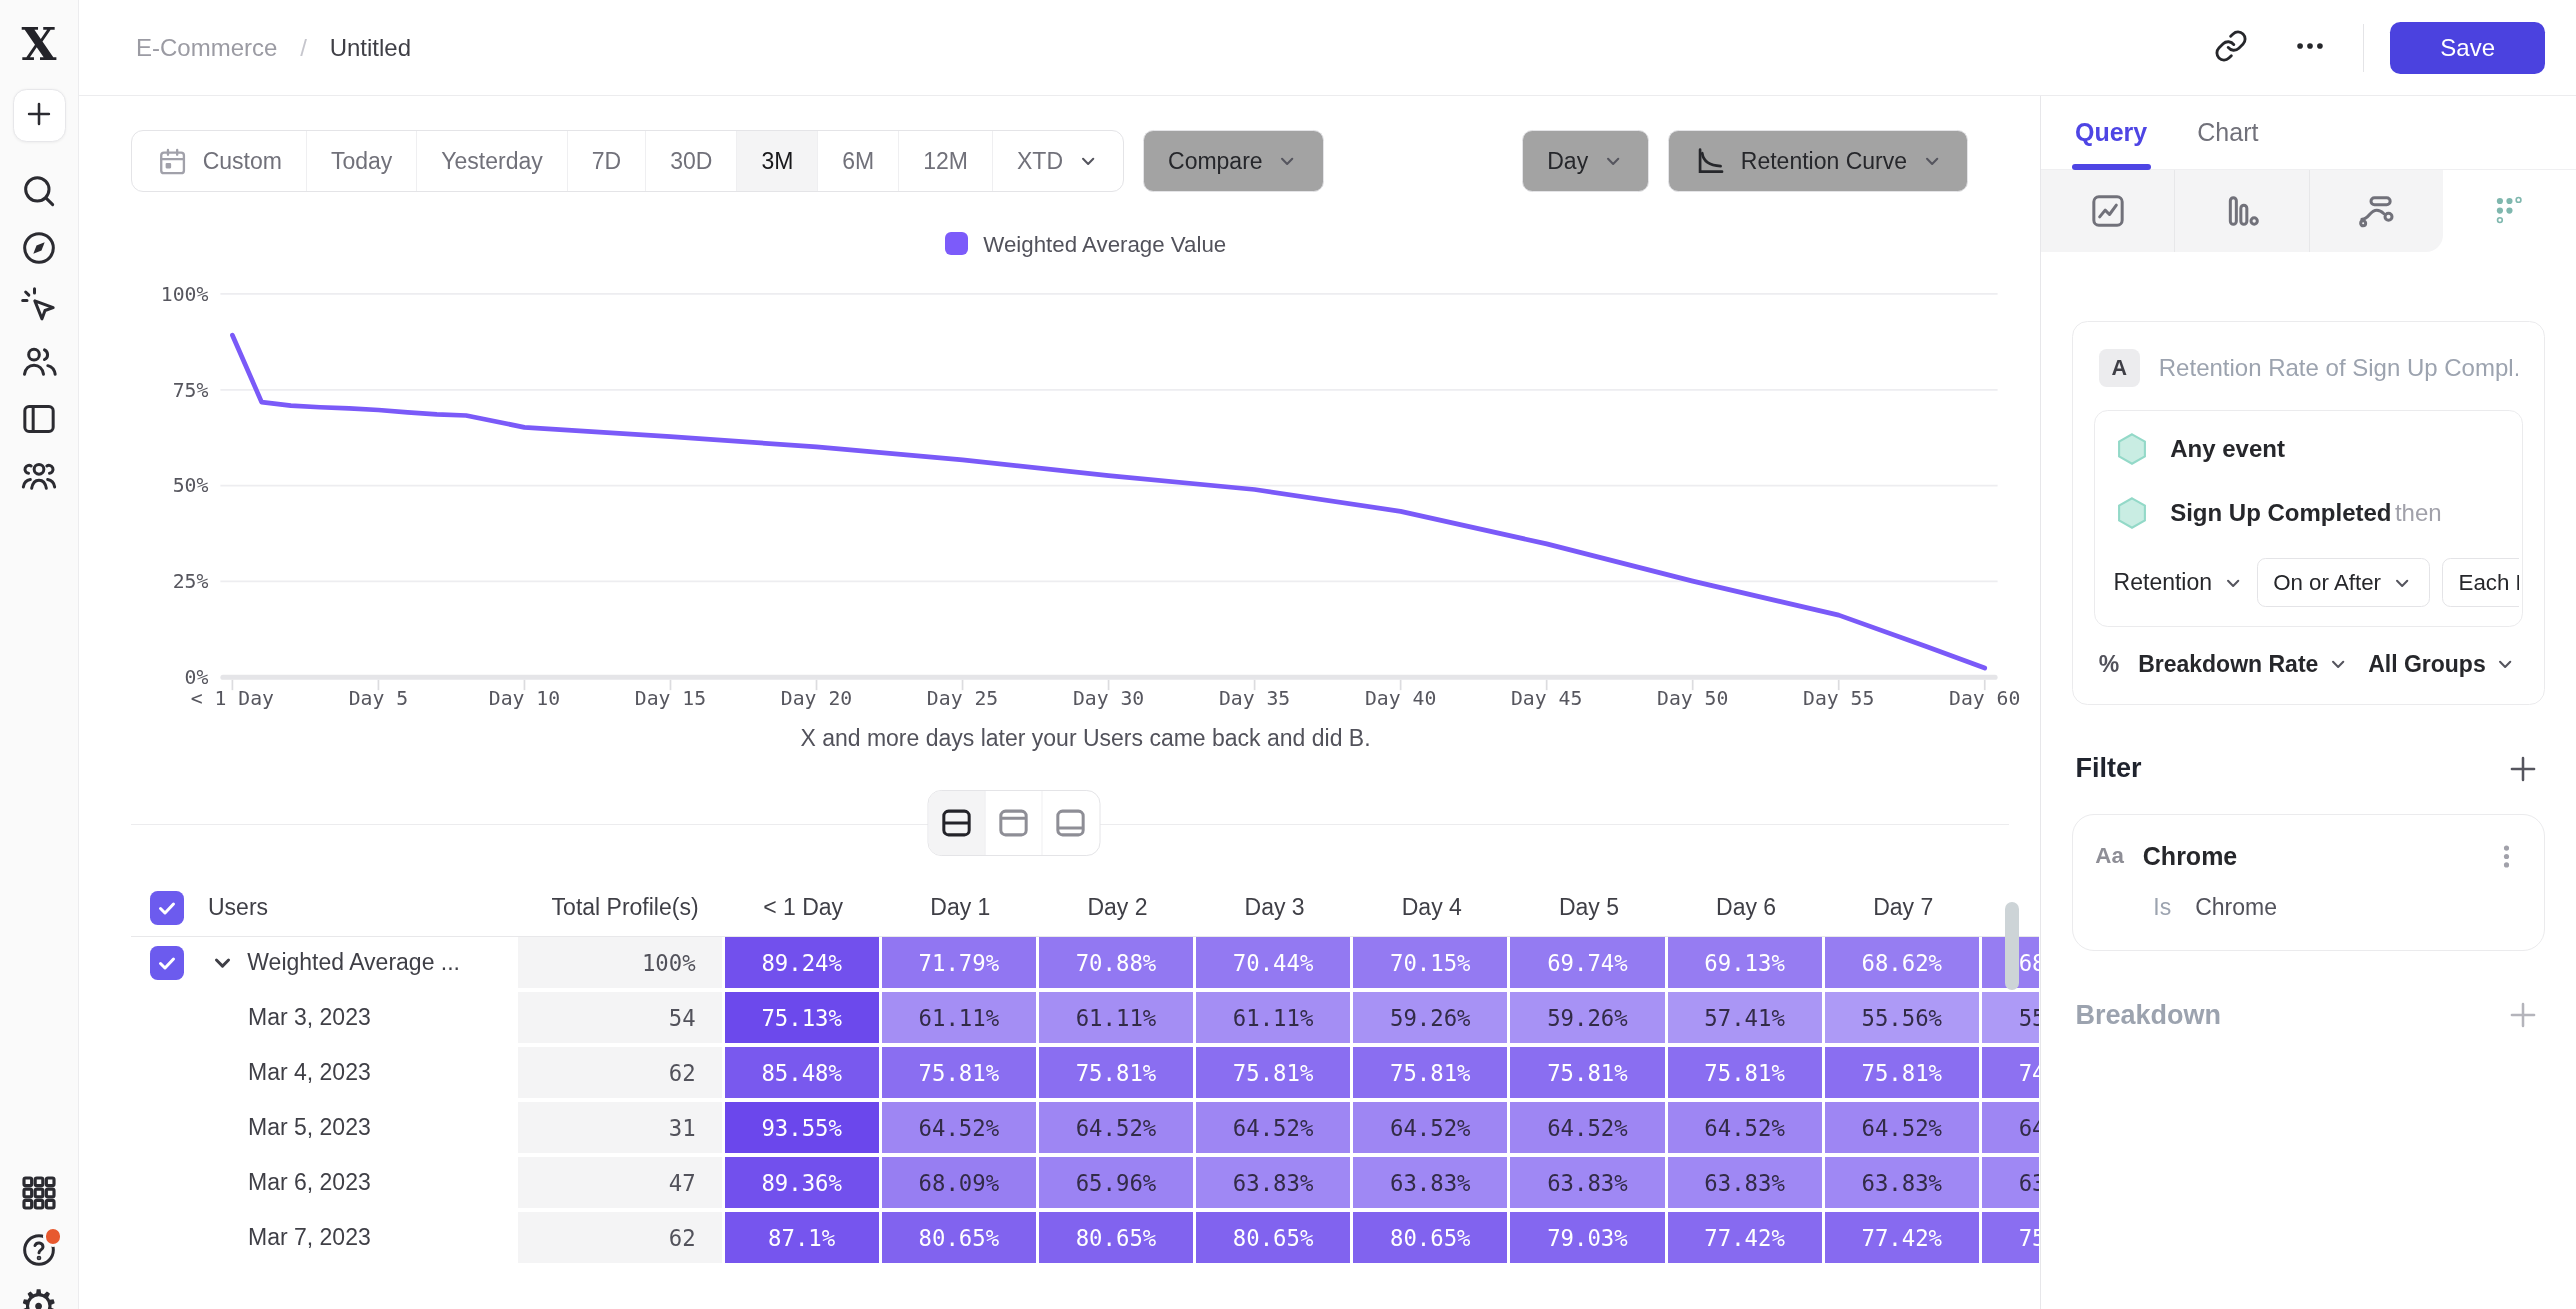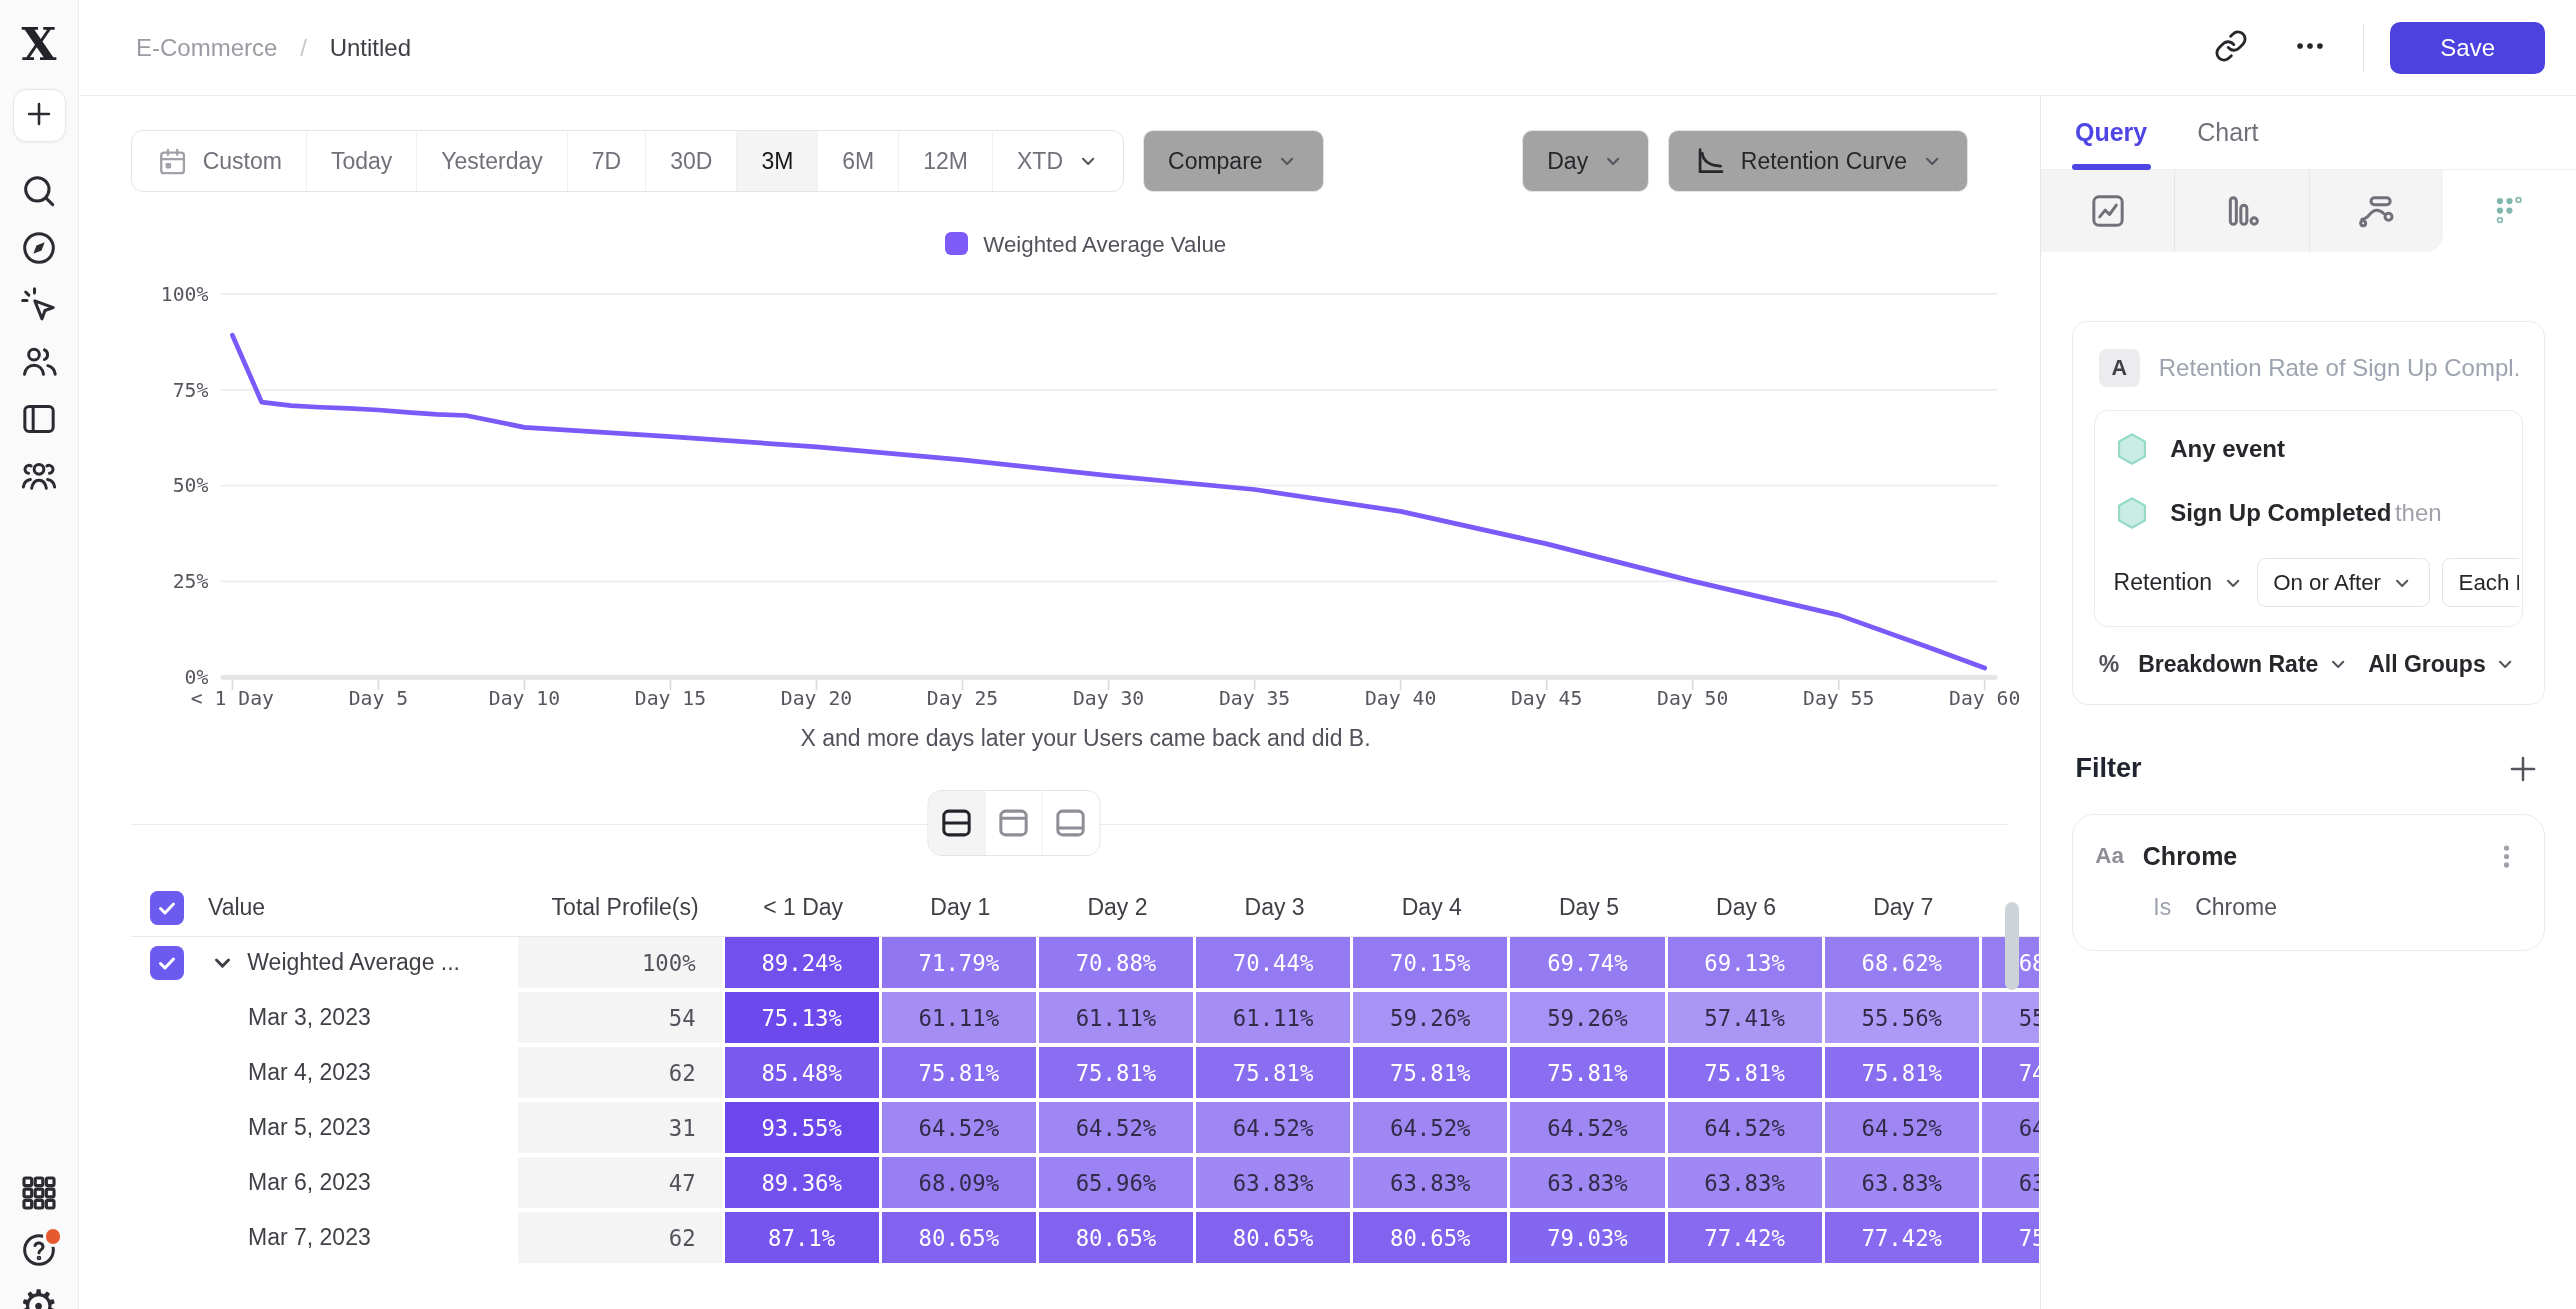--- a/index.html
+++ b/index.html
@@ -399,21 +399,21 @@
         <table class="rtable">
           <thead>
               <tr id="tblHead">
                 <th class="h-label" style="width:387px">
                   <span class="label-flex">
                     <span class="cbx">
                       <svg viewBox="0 0 24 24" fill="none" stroke="#fff" stroke-width="3" stroke-linecap="round" stroke-linejoin="round">
                         <path d="M5.5 12.5L10 17l8.5-9"></path>
                       </svg>
                     </span>
-                    <span style="margin-left:24px">Value</span>
+                    <span style="margin-left:24px">Users</span>
                   </span>
                 </th>
                 <th class="h-total" style="width:206px">Total Profile(s)</th>
                 <th style="width:157px">&lt; 1 Day</th>
                 <th style="width:157px">Day 1</th>
                 <th style="width:157px">Day 2</th>
                 <th style="width:157px">Day 3</th>
                 <th style="width:157px">Day 4</th>
                 <th style="width:157px">Day 5</th>
                 <th style="width:157px">Day 6</th>
@@ -658,17 +658,23 @@
                 <circle cx="12" cy="12" r="2"></circle>
                 <circle cx="12" cy="18.5" r="2"></circle>
               </svg>
           </div>
           <div class="f-row2">
             <span class="f-op">Is</span>
             <span class="f-val">Chrome</span>
           </div>
         </div>
 
+        <div class="section-head">
+          <span class="sec-title muted">Breakdown</span>
+          <svg class="plus-btn muted" viewBox="0 0 24 24" fill="none" stroke="currentColor" stroke-width="1.6" stroke-linecap="round">
+              <path d="M12 5v14M5 12h14"></path>
+            </svg>
+        </div>
       </div>
     </aside>
   </div>
 </div>
 
 
 </body></html>

